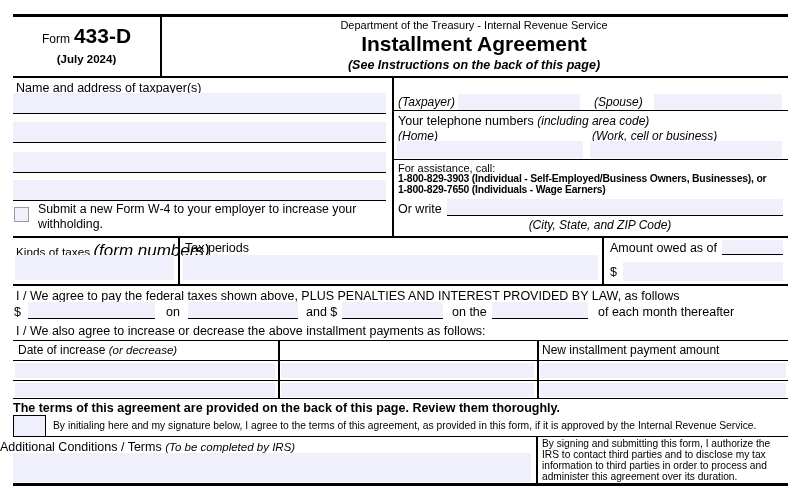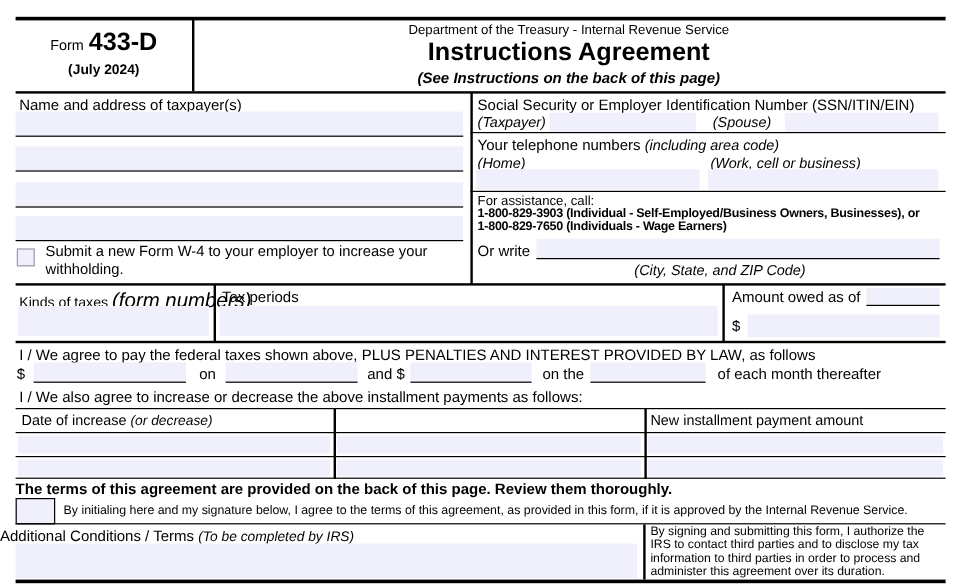--- a/index.html
+++ b/index.html
@@ -26,35 +26,34 @@
   <div class="hl" style="left:13px;top:76px;width:775px;"></div>
   <div class="vl" style="left:160px;top:16px;height:60px;"></div>
 
   <div class="hdrform" style="left:13px;top:24px;width:147px;">
     <span style="font-size:12px;">Form</span>
     <span class="b" style="font-size:21px;">433-D</span>
   </div>
   <div class="t c" style="left:13px;top:53px;width:147px;font-size:11.5px;font-weight:bold;">(July 2024)</div>
 
   <div class="t c" style="left:160px;top:19px;width:628px;font-size:11px;">Department of the Treasury - Internal Revenue Service</div>
-  <div class="t c b" style="left:160px;top:32px;width:628px;font-size:21px;">Instructions Agreement</div>
+  <div class="t c b" style="left:160px;top:32px;width:628px;font-size:21px;">Installment Agreement</div>
   <div class="t" style="left:16px;top:81px;">Name and address of taxpayer(s)</div>
 
   <div class="t c b i" style="left:160px;top:58px;width:628px;font-size:12.5px;">(See Instructions on the back of this page)</div>
   <div class="fld ul" style="left:13px;top:93px;width:373px;height:20px;"></div>
   <div class="fld ul" style="left:13px;top:122px;width:373px;height:20px;"></div>
   <div class="fld ul" style="left:13px;top:152px;width:373px;height:20px;"></div>
   <div class="fld ul" style="left:13px;top:180px;width:373px;height:20px;"></div>
 
   <div style="position:absolute;left:14px;top:207px;width:13px;height:13px;background:#EFF0FB;border:1px solid #9a9aa8;"></div>
   <div class="t wrap" style="left:38px;top:202px;width:330px;font-size:12.3px;line-height:15px;">Submit a new Form W-4 to your employer to increase your withholding.</div>
 
   <div class="vl" style="left:392px;top:77px;height:160px;"></div>
 
-  <div class="t" style="left:398px;top:81px;">Social Security or Employer Identification Number (SSN/ITIN/EIN)</div>
   <div class="t i" style="left:398px;top:96px;font-size:12px;">(Taxpayer)</div>
   <div class="fld" style="left:458px;top:94px;width:122px;height:16px;"></div>
   <div class="t i" style="left:594px;top:96px;font-size:12px;">(Spouse)</div>
   <div class="fld" style="left:654px;top:94px;width:128px;height:16px;"></div>
   <div class="hl" style="left:392px;top:110px;width:396px;height:1.2px;"></div>
 
   <div class="t" style="left:398px;top:114px;">
     <span>Your telephone numbers</span>
     <span class="i" style="font-size:12px;">(including area code)</span>
   </div>

